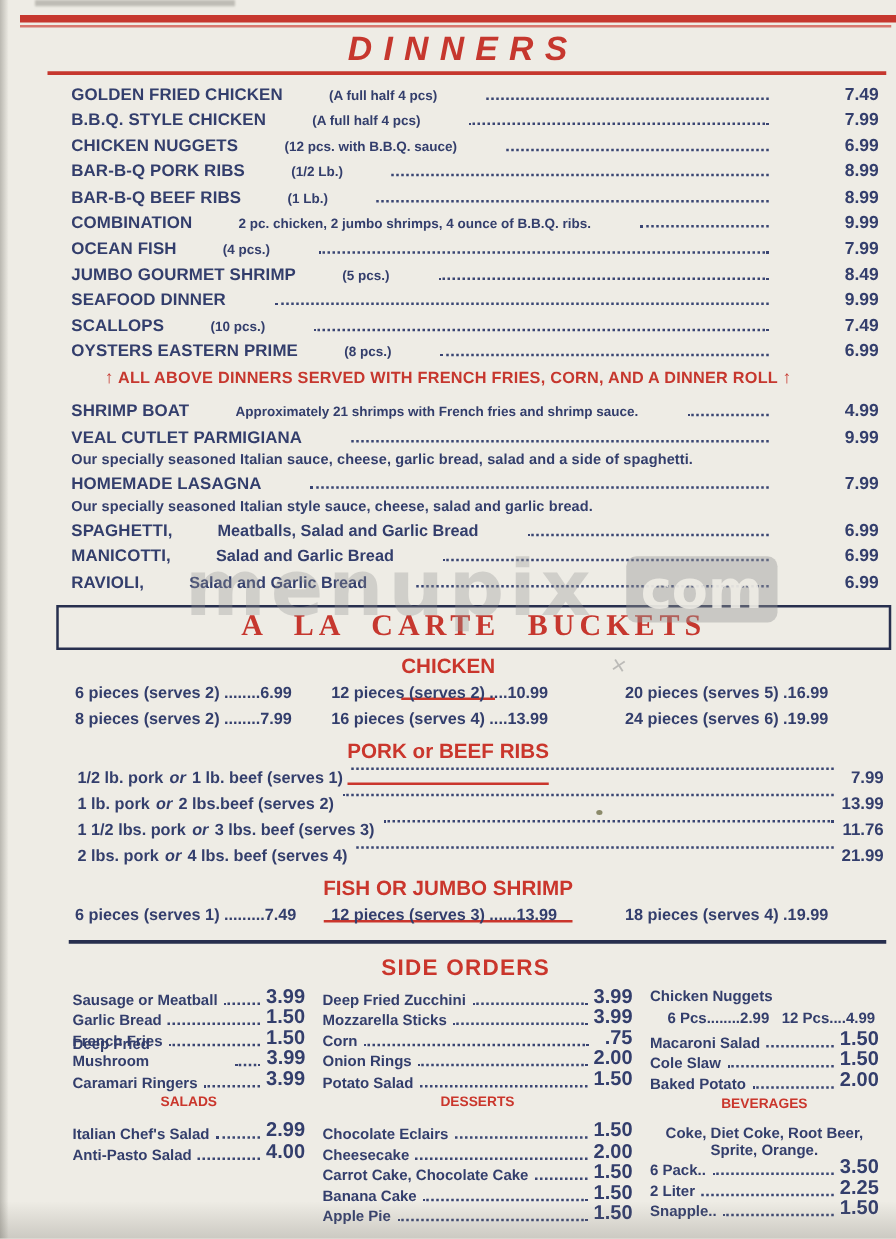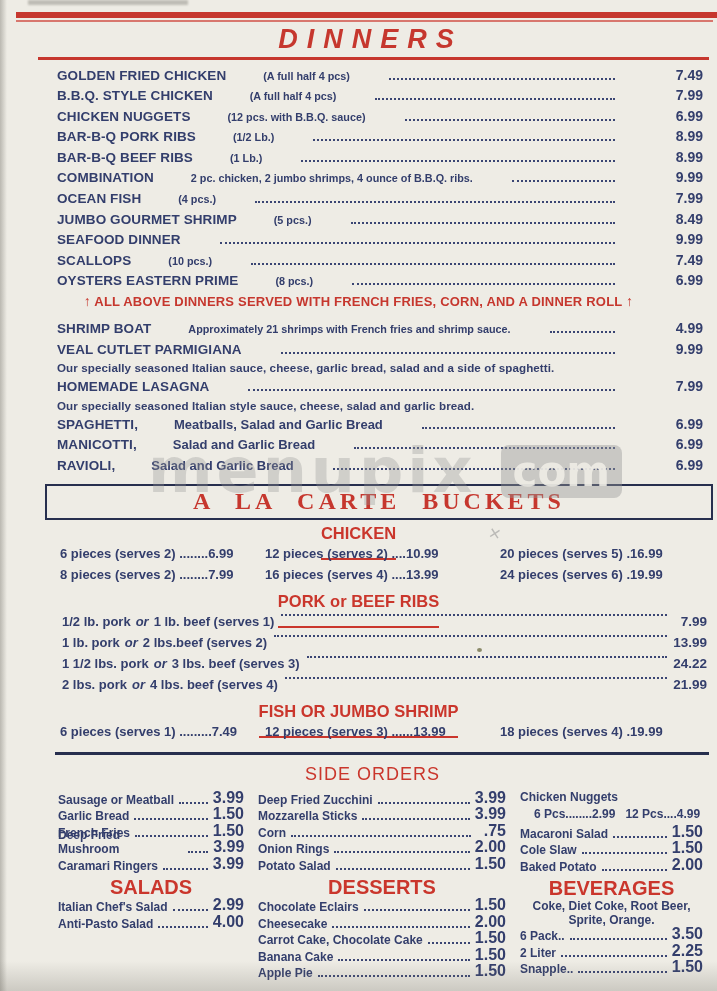--- a/index.html
+++ b/index.html
@@ -40,27 +40,27 @@
   .bucket-grid{display:grid;grid-template-columns:205px 235px auto;padding-left:60px;}
   .bcell{font-size:13px;font-weight:bold;height:21px;white-space:pre;}
 
   .ribs{margin:0 10px 0 62px;}
   .rrow{display:flex;align-items:flex-start;height:21px;font-size:13px;font-weight:bold;}
   .rrow .or{font-style:italic;margin:0 5px;}
   .rrow .leader{margin-right:0;}
   .rrow .dprice{min-width:40px;font-size:13.5px;}
 
   .divider{height:3.5px;background:#272f4e;margin:7px 8px 0 55px;}
-  .side-head{text-align:center;color:#ca362c;font-size:18px;font-weight:normal;letter-spacing:1px;margin-top:9px;height:26px;padding-left:28px;}
+  .side-head{text-align:center;color:#ca362c;font-size:18px;font-weight:bold;letter-spacing:1px;margin-top:9px;height:26px;padding-left:28px;}
 
   .cols{display:grid;grid-template-columns:186px 248px auto;column-gap:14px;padding:0 14px 0 58px;}
   .sitem{display:flex;align-items:flex-end;height:16.5px;font-size:12px;font-weight:bold;}
   .sitem .leader{border-bottom-width:2px;margin:0 5px 3px 5px;}
   .sprice{min-width:30px;text-align:right;font-size:16px;font-weight:bold;}
-  .col-head{text-align:center;color:#ca362c;font-size:20px;font-weight:bold;height:22px;padding-top:3px;}
+  .col-head{text-align:center;color:#ca362c;font-size:11px;font-weight:bold;height:22px;padding-top:3px;}
   .col-text{font-size:12px;font-weight:bold;height:17px;white-space:pre;}
   .col-text.pad{padding-left:14px;}
   .col-note{font-size:12px;font-weight:bold;text-align:center;height:14px;}
 
   .watermark{position:absolute;top:440px;left:148px;display:flex;align-items:center;gap:24px;pointer-events:none;}
   .wm-text{font-family:"DejaVu Sans",sans-serif;font-size:62px;font-weight:bold;
         color:rgba(150,150,150,0.33);letter-spacing:4px;line-height:62px;}
   .wm-com{font-family:"DejaVu Sans",sans-serif;font-size:42px;font-weight:bold;
         color:rgba(238,236,229,0.9);background:rgba(150,150,150,0.42);border-radius:8px;padding:2px 12px;}
 </style>
@@ -221,21 +221,21 @@
         <span class="or">or</span>
         <span>2 lbs.beef (serves 2)</span>
         <span class="leader"></span>
         <span class="dprice">13.99</span>
       </div>
       <div class="rrow">
         <span>1 1/2 lbs. pork</span>
         <span class="or">or</span>
         <span>3 lbs. beef (serves 3)</span>
         <span class="leader"></span>
-        <span class="dprice">24.22</span>
+        <span class="dprice">11.76</span>
       </div>
       <div class="rrow">
         <span>2 lbs. pork</span>
         <span class="or">or</span>
         <span>4 lbs. beef (serves 4)</span>
         <span class="leader"></span>
         <span class="dprice">21.99</span>
       </div>
     </div>
 

